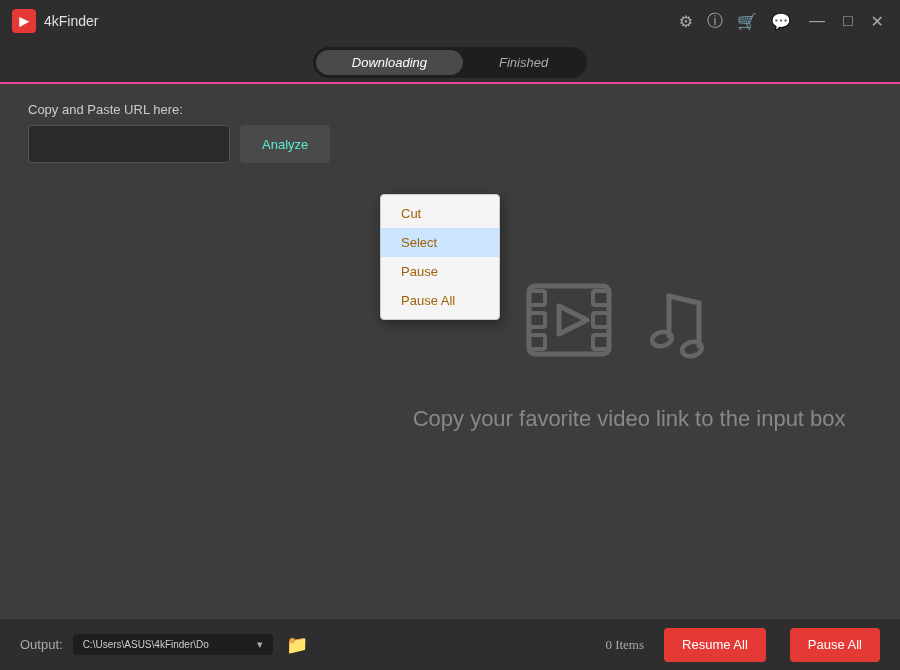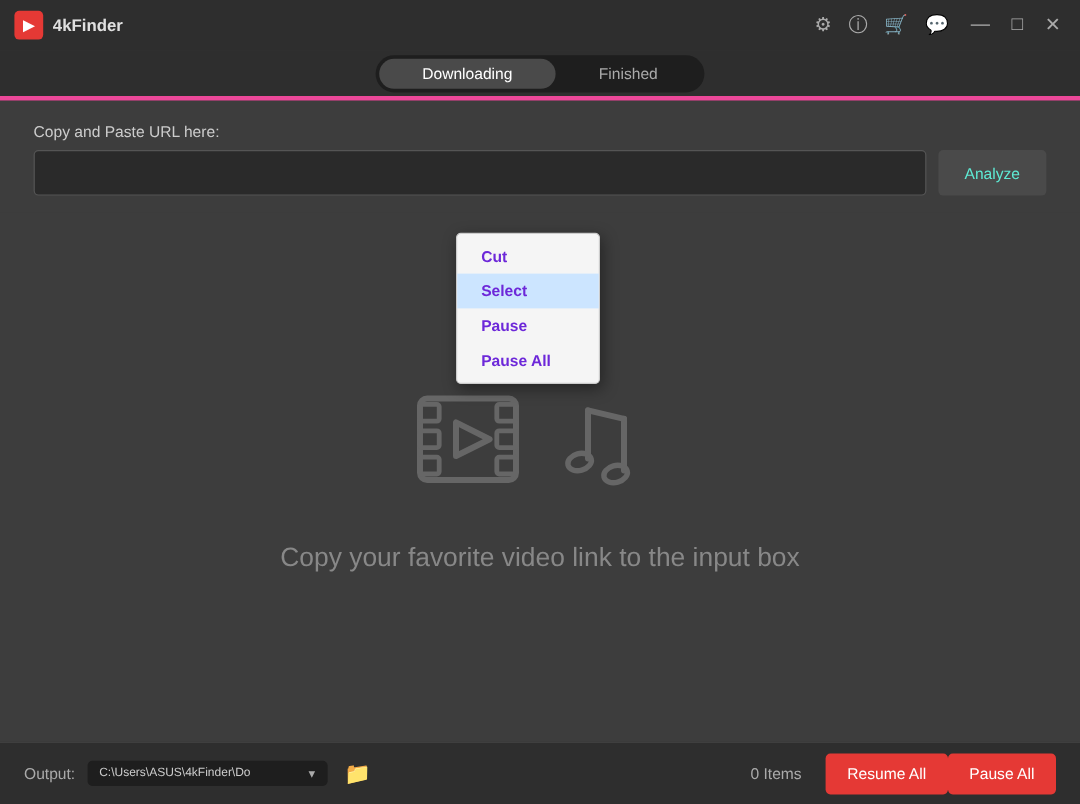--- a/index.html
+++ b/index.html
@@ -36,21 +36,21 @@
       display: flex;
       align-items: center;
       justify-content: center;
       font-size: 12px;
       color: white;
       font-weight: bold;
     }
     #app-title-text {
       font-size: 14px;
       color: #e0e0e0;
-      font-weight: 700;
+      font-weight: 400;
     }
     #titlebar-icons {
       display: flex;
       align-items: center;
       gap: 14px;
     }
     .titlebar-icon {
       color: #aaa;
       font-size: 16px;
       cursor: pointer;
@@ -69,21 +69,22 @@
     }
     #close-btn { color: #aaa; }
 
     
     #tabbar {
       height: 42px;
       background: #2e2e2e;
       display: flex;
       align-items: center;
       justify-content: center;
-      border-bottom: 4px solid #ec4899;
+      border-bottom: 2px solid #ec4899;
+      font-style: italic;
     }
     #tab-container {
       display: flex;
       background: #1e1e1e;
       border-radius: 20px;
       padding: 3px;
       gap: 0;
     }
     .tab-item {
       padding: 5px 36px;
@@ -99,21 +100,21 @@
       font-weight: 500;
     }
 
     
     #main {
       height: calc(670px - 42px - 42px - 52px);
       background: #3d3d3d;
       padding: 0;
       position: relative;
       display: flex;
-      flex-direction: column;
+      flex-direction: row;
     }
 
     
     #url-section {
       padding: 18px 28px 14px 28px;
       background: #3d3d3d;
     }
     #url-label {
       font-size: 13px;
       color: #ccc;
@@ -156,23 +157,22 @@
       border: 1px solid #ccc;
       border-radius: 4px;
       box-shadow: 2px 4px 12px rgba(0,0,0,0.4);
       z-index: 100;
       min-width: 120px;
       padding: 4px 0;
     }
     .ctx-item {
       padding: 7px 20px;
       font-size: 13px;
-      color: #6d28d9;
-      cursor: pointer;
-      font-weight: bold;
+      color: #a16207;
+      cursor: pointer;
     }
     .ctx-item.highlighted {
       background: #cce5ff;
     }
 
     
     #empty-state {
       flex: 1;
       display: flex;
       flex-direction: column;
@@ -227,24 +227,25 @@
     #folder-icon-btn {
       font-size: 18px;
       color: #aaa;
       cursor: pointer;
       padding: 2px 4px;
     }
     #items-count {
       margin-left: auto;
       font-size: 13px;
       color: #aaa;
+      font-family: Liberation Serif, serif;
     }
     #bottom-buttons {
       display: flex;
-      gap: 0;
+      gap: 24px;
       margin-left: 10px;
     }
     .action-btn {
       height: 34px;
       padding: 0 18px;
       border: none;
       border-radius: 4px;
       font-size: 13px;
       cursor: pointer;
       color: #fff;

